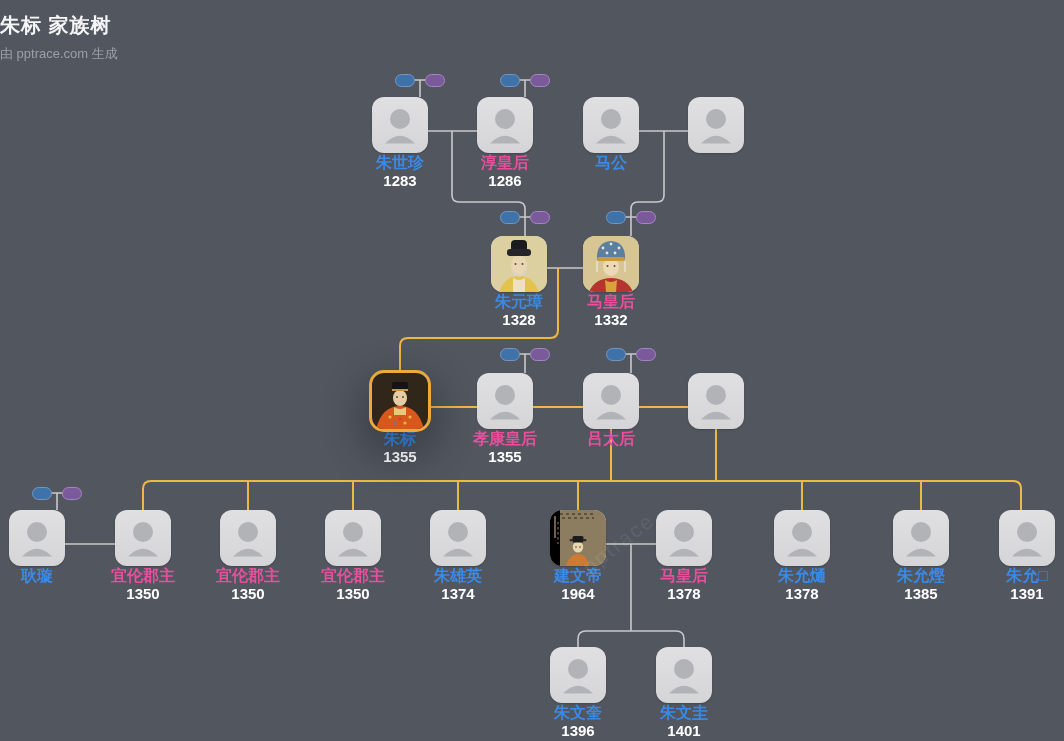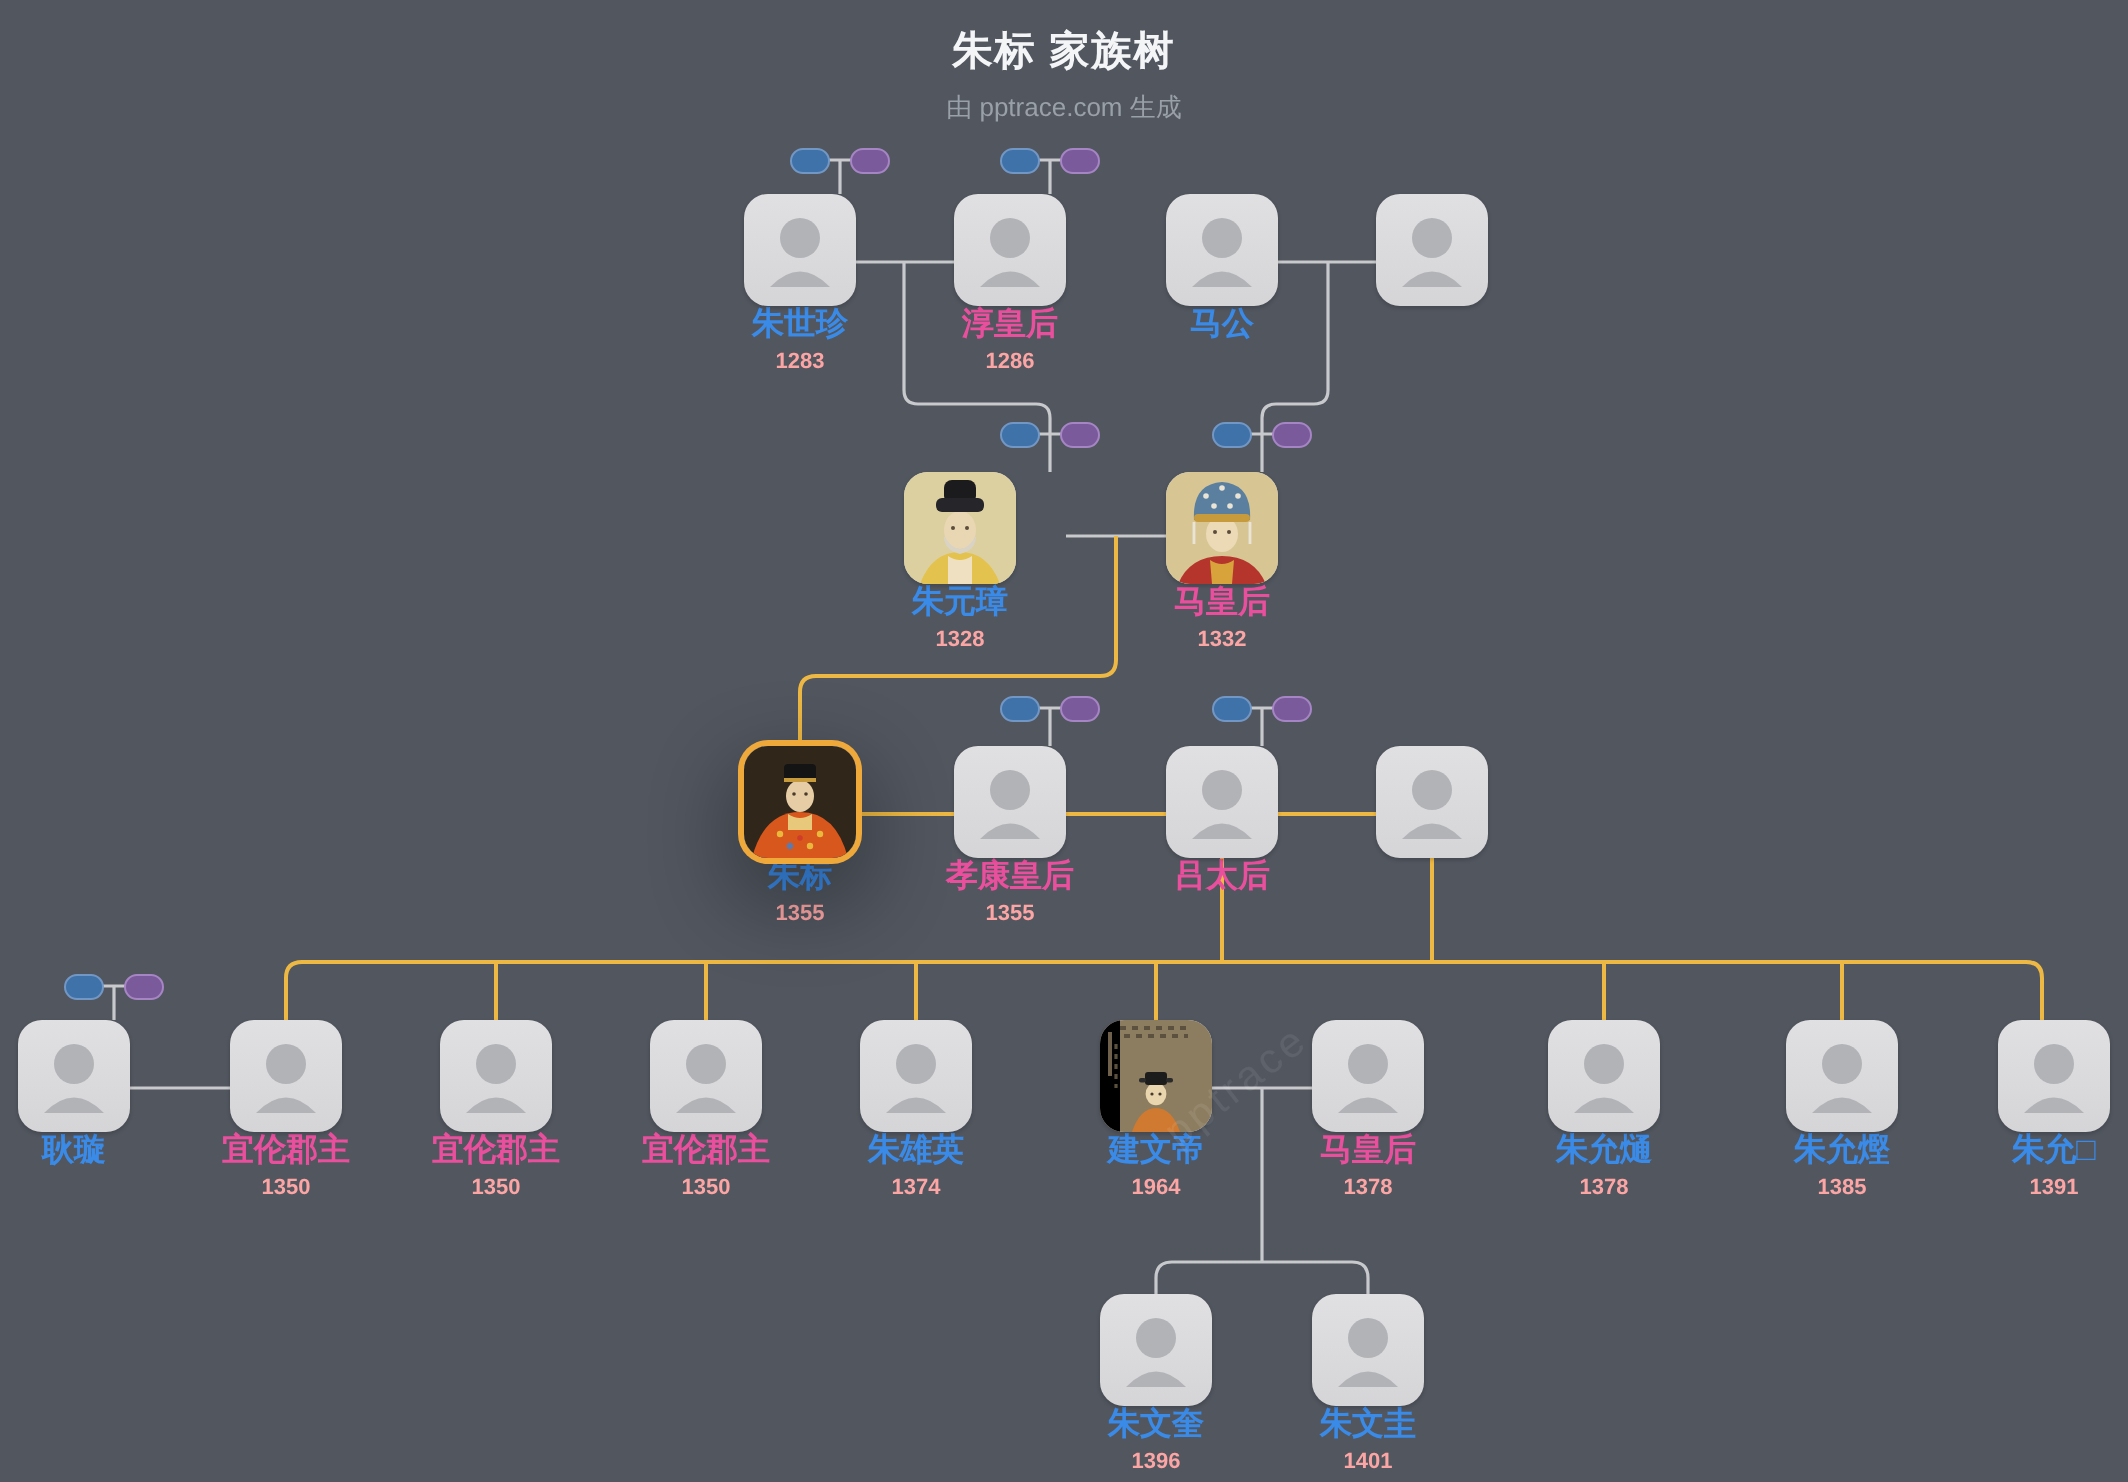--- a/index.html
+++ b/index.html
@@ -2,21 +2,21 @@
 <html><head>
 <meta charset="utf-8">
 <style>
   html,body { margin:0; padding:0; background:#3c4047; }
   #stage {
     position:relative; width:1064px; height:741px; overflow:hidden;
     background:#51565f;
     font-family:"Liberation Sans","DejaVu Sans",sans-serif;
   }
   
-  .header { position:absolute; left:0; right:0; top:12px; text-align:center; }
+  .header { position:absolute; left:0; right:0; top:12px; }
   .title { font-size:20px; font-weight:bold; color:#f4f5f7; letter-spacing:1px; }
   .subtitle { margin-top:6px; font-size:13px; color:#9aa0a8; }
 
   
   #wires { position:absolute; left:0; top:0; z-index:1; }
   .wire-gray { fill:none; stroke:#c7c9cc; stroke-width:1.6; }
   .wire-gold { fill:none; stroke:#edb843; stroke-width:2; }
 
   
   .node { position:absolute; width:120px; text-align:center; z-index:2; }
@@ -27,21 +27,21 @@
     overflow:hidden; position:relative;
   }
   .card svg { display:block; width:56px; height:56px; }
   .av circle, .av path { fill:#b2b3b7; }
   .hl .card {
     box-shadow:0 0 0 3px #efa83a, 0 16px 40px 8px rgba(0,0,0,0.30);
   }
   .name { margin-top:1px; font-size:16px; font-weight:bold; line-height:18px; }
   .name.male { color:#3a8ae8; }
   .name.female { color:#ea4f9e; }
-  .year { font-size:11px; font-weight:600; color:#fca5a5; line-height:18px; }
+  .year { font-size:15px; font-weight:600; color:#ffffff; line-height:18px; }
 
   
   .pills { position:absolute; width:50px; height:13px; z-index:3; }
   .pill { position:absolute; top:0; width:20px; height:13px; border-radius:7px; box-sizing:border-box; }
   .pill.f { left:0;  background:#3f72a8; border:1.5px solid #7397c4; }
   .pill.m { right:0; background:#7b5a9b; border:1.5px solid #a685c4; }
 
   
   .watermark {
     position:absolute; left:578px; top:560px; z-index:4;
@@ -145,21 +145,21 @@
   </div>
   <div class="node" style="left:656px;top:97px">
     <div class="card">
       <svg class="av" viewBox="0 0 56 56">
           <circle cx="28" cy="22" r="10"></circle>
           <path d="M13,46.5 Q28,31 43,46.5 Z"></path>
         </svg>
     </div>
   </div>
 
-  <div class="node" style="left:420px;top:236px">
+  <div class="node" style="left:459px;top:236px">
     <div class="card">
       <svg viewBox="0 0 56 56">
         <rect width="56" height="56" fill="#ddd0a0"></rect>
         <path d="M8,56 Q14,40 28,40 Q42,40 48,56 Z" fill="#e3c24e"></path>
         <path d="M22,42 Q28,46 34,42 L34,56 H22 Z" fill="#efe0c2"></path>
         <ellipse cx="28" cy="29" rx="8" ry="9.5" fill="#e9d6b2"></ellipse>
         <path d="M20,32 Q28,45 36,32 Q36,39 28,41 Q20,39 20,32 Z" fill="#d9d3c6"></path>
         <rect x="20" y="4" width="16" height="12" rx="4" fill="#1b1b1d"></rect>
         <rect x="16" y="13" width="24" height="7" rx="3" fill="#26262a"></rect>
         <circle cx="24.5" cy="28" r="1" fill="#5c4c3c"></circle>

